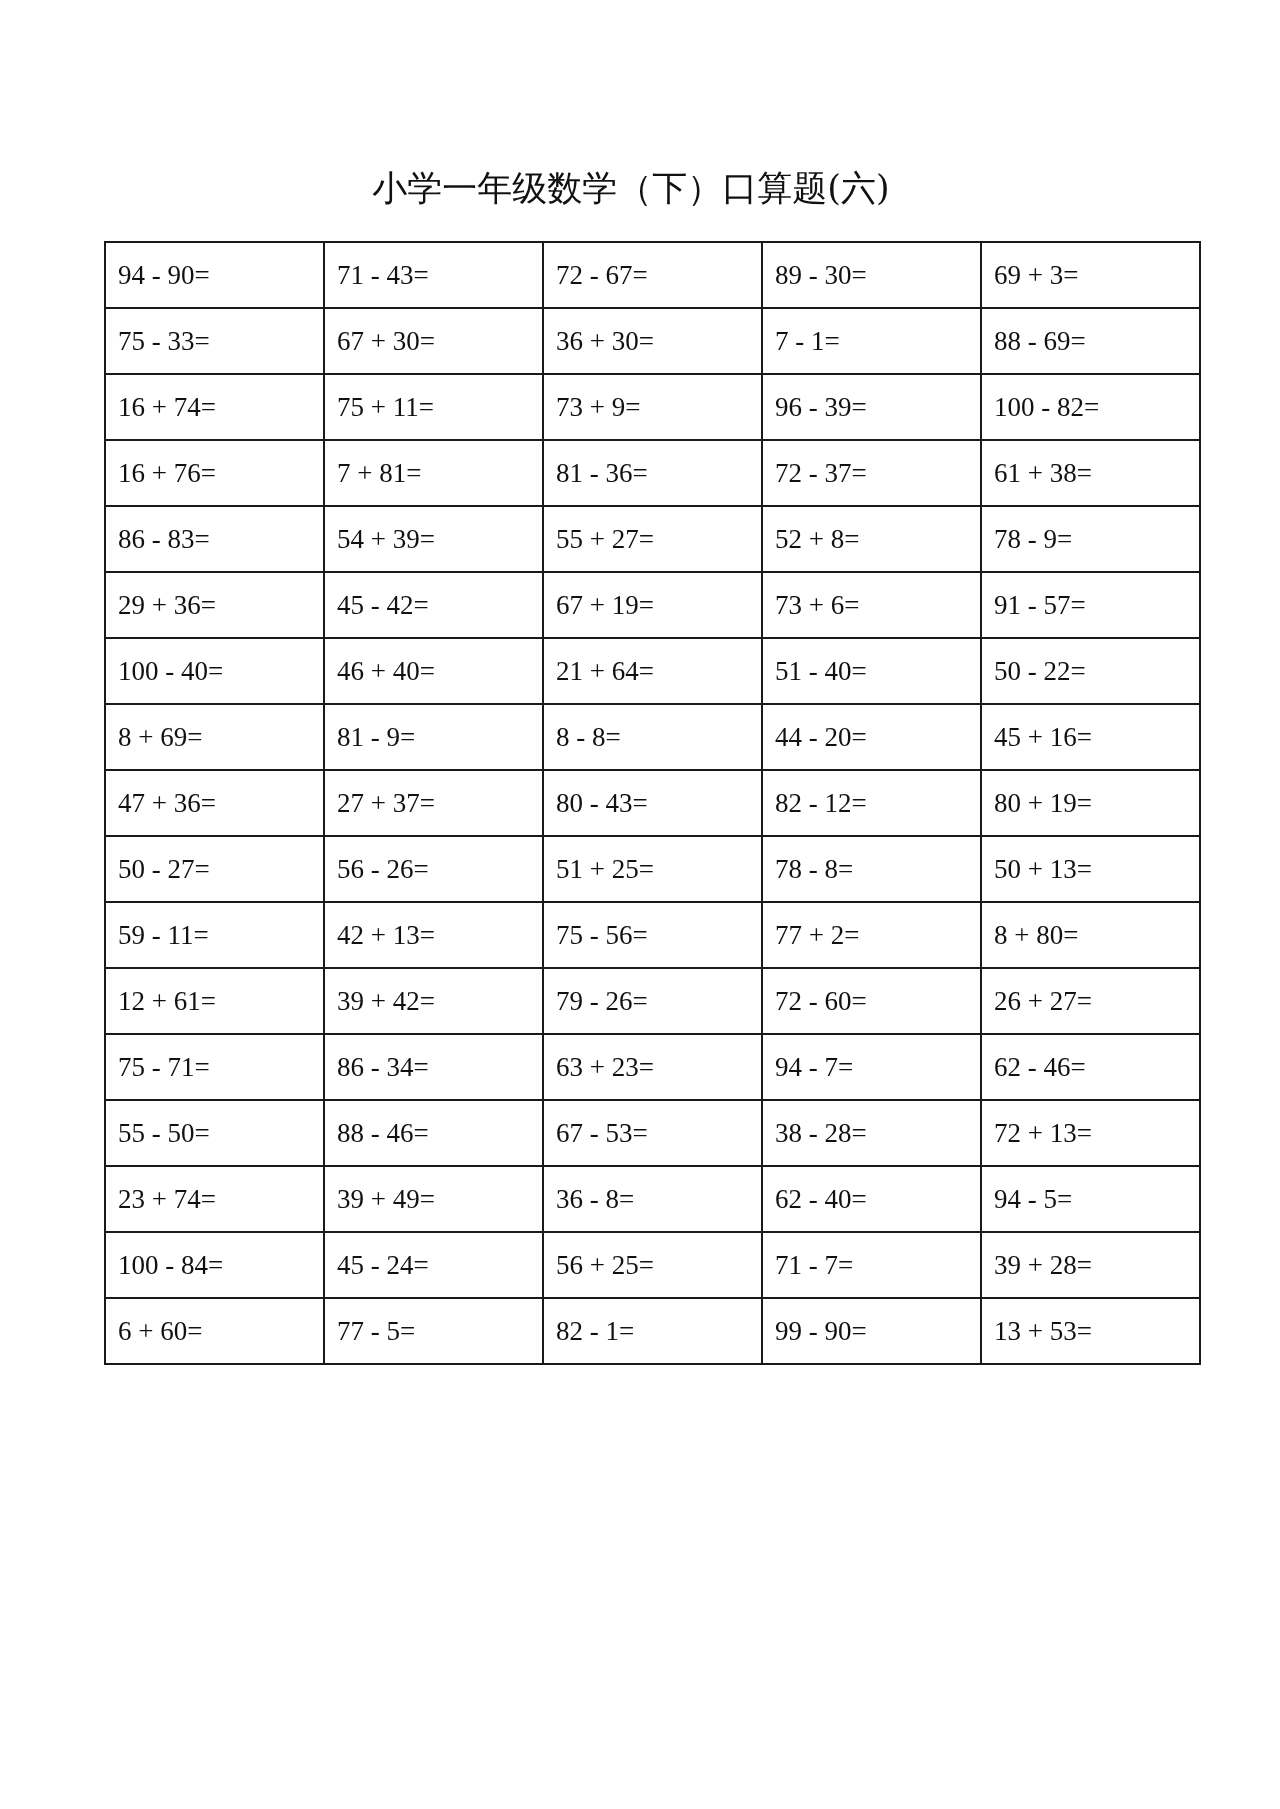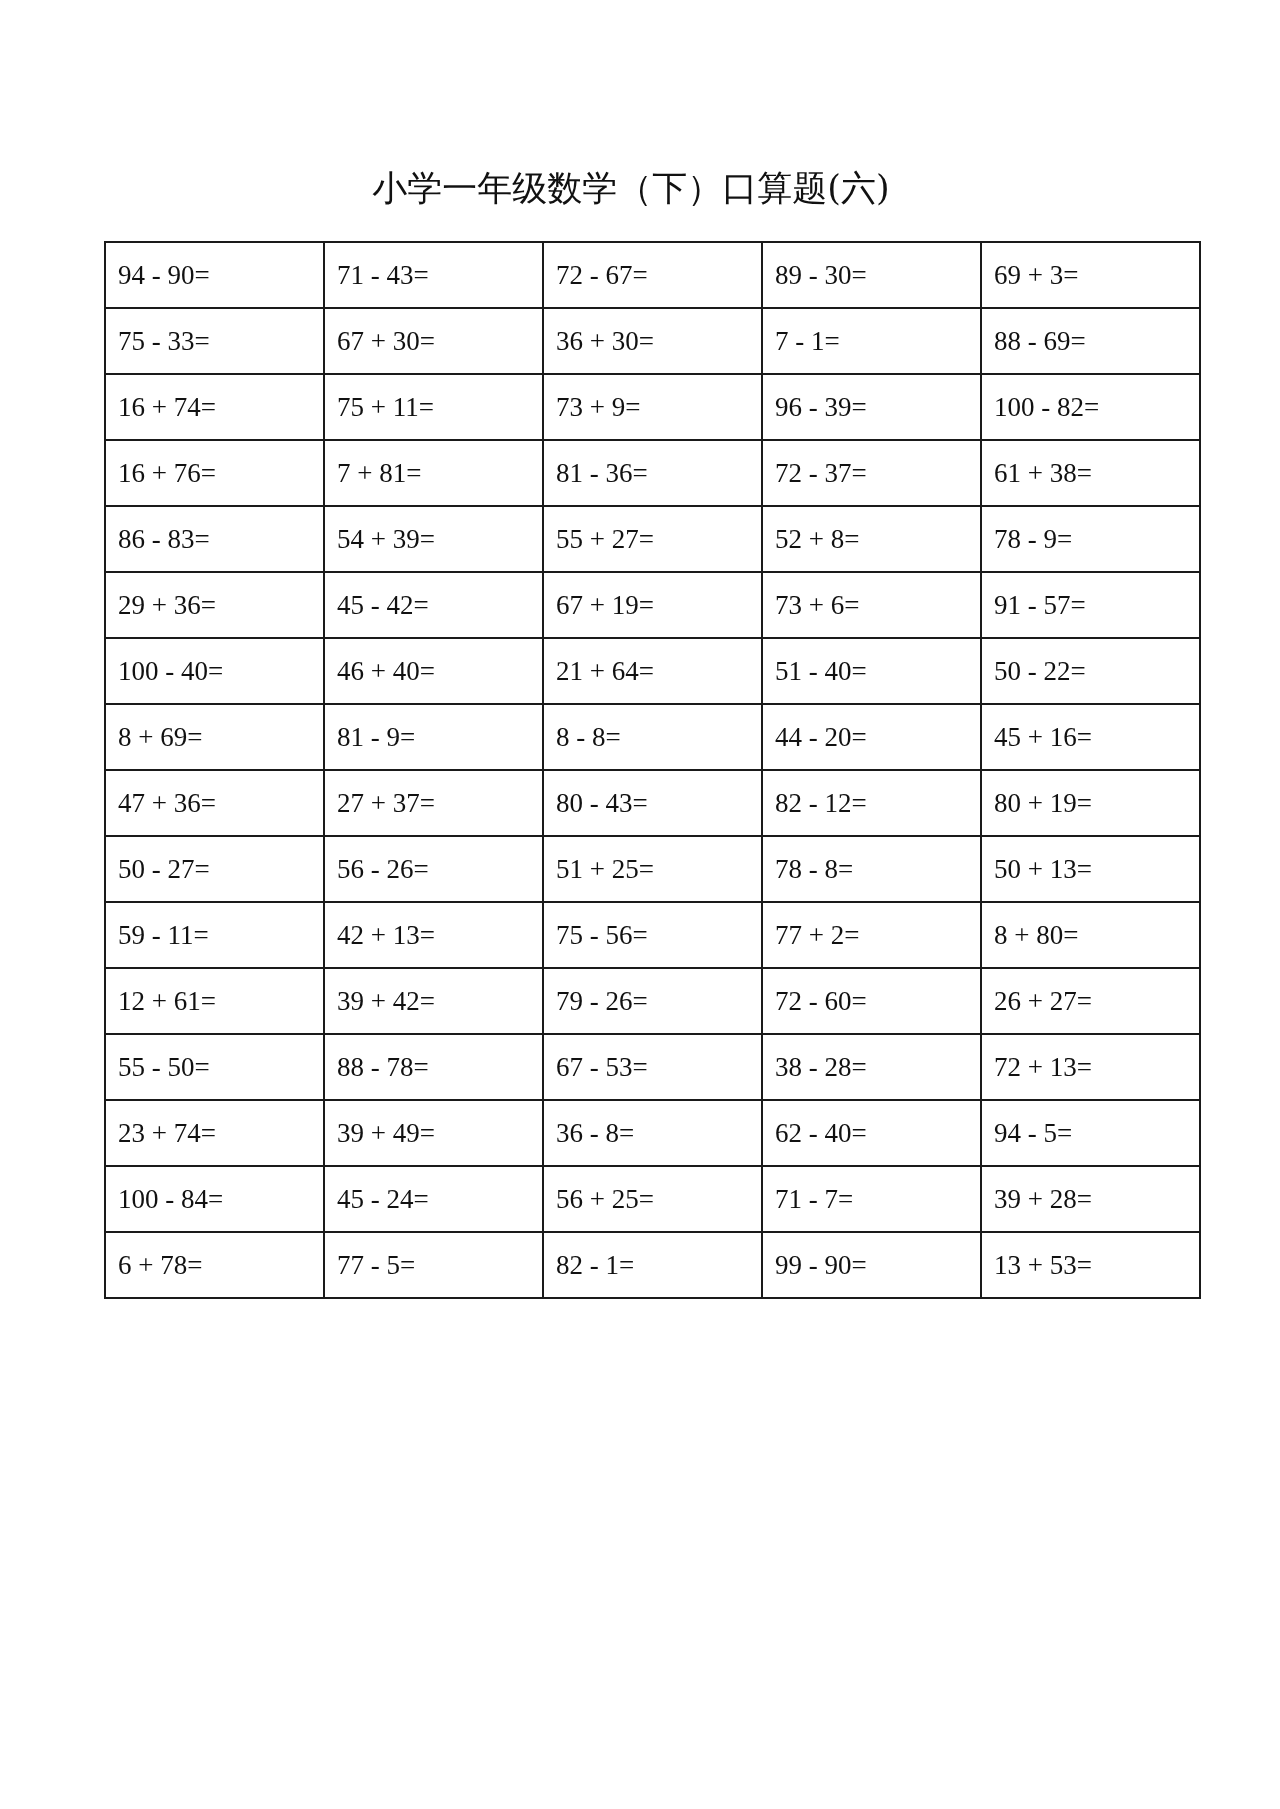--- a/index.html
+++ b/index.html
@@ -131,41 +131,48 @@
       <td>8 + 80=</td>
     </tr>
     <tr>
       <td>12 + 61=</td>
       <td>39 + 42=</td>
       <td>79 - 26=</td>
       <td>72 - 60=</td>
       <td>26 + 27=</td>
     </tr>
     <tr>
+      <td>75 - 71=</td>
+      <td>86 - 34=</td>
+      <td>63 + 23=</td>
+      <td>94 - 7=</td>
+      <td>62 - 46=</td>
+    </tr>
+    <tr>
       <td>55 - 50=</td>
-      <td>88 - 78=</td>
+      <td>88 - 46=</td>
       <td>67 - 53=</td>
       <td>38 - 28=</td>
       <td>72 + 13=</td>
     </tr>
     <tr>
       <td>23 + 74=</td>
       <td>39 + 49=</td>
       <td>36 - 8=</td>
       <td>62 - 40=</td>
       <td>94 - 5=</td>
     </tr>
     <tr>
       <td>100 - 84=</td>
       <td>45 - 24=</td>
       <td>56 + 25=</td>
       <td>71 - 7=</td>
       <td>39 + 28=</td>
     </tr>
     <tr>
-      <td>6 + 78=</td>
+      <td>6 + 60=</td>
       <td>77 - 5=</td>
       <td>82 - 1=</td>
       <td>99 - 90=</td>
       <td>13 + 53=</td>
     </tr>
   </tbody>
 </table>
 
 </body></html>

